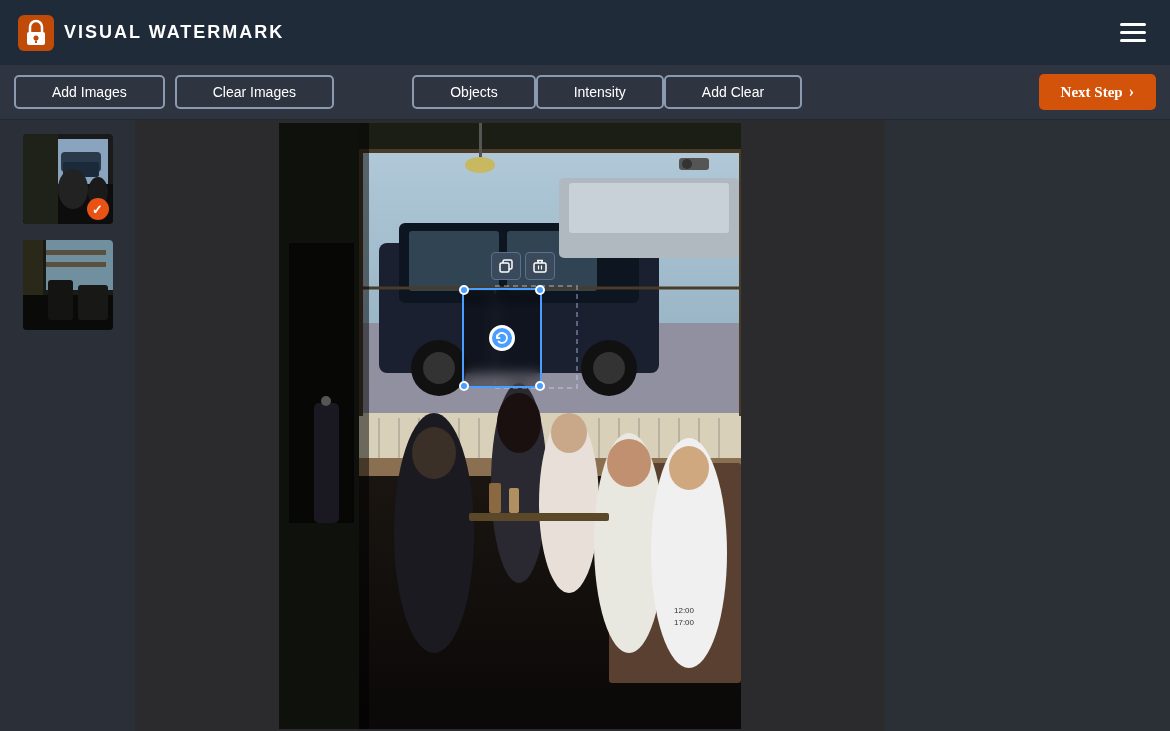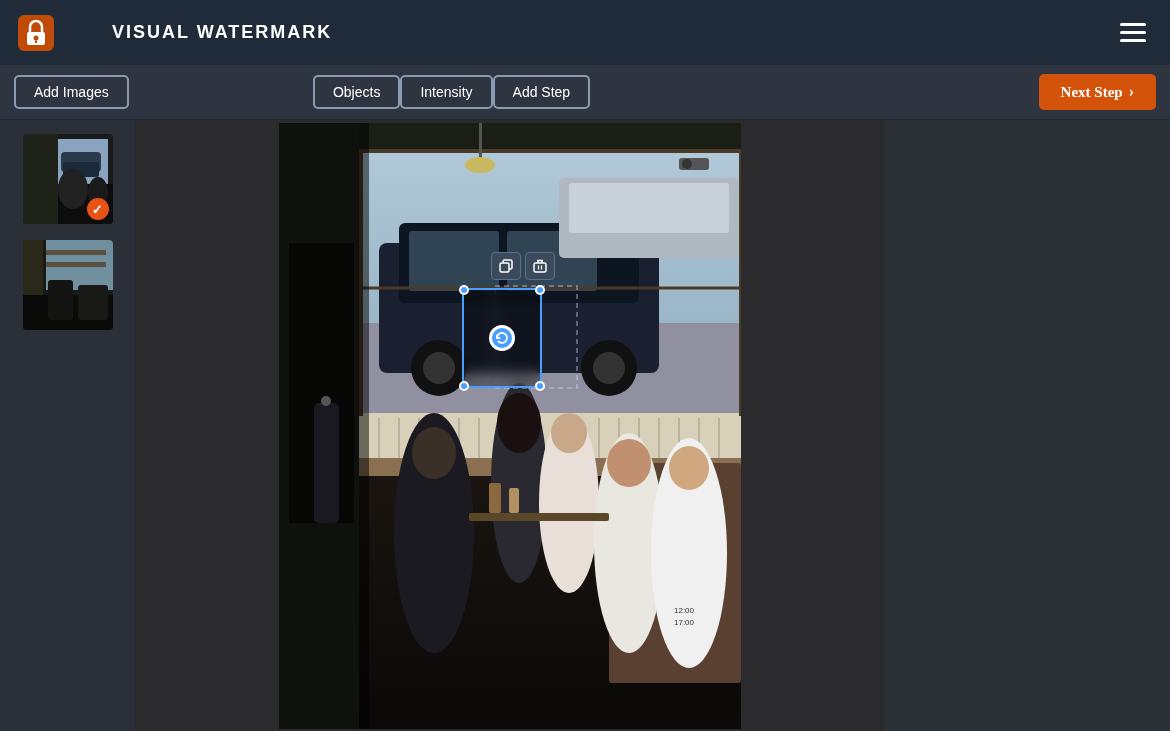--- a/index.html
+++ b/index.html
@@ -29,21 +29,20 @@
     #logo-icon {
       width: 36px;
       height: 36px;
     }
     #app-title {
       color: #ffffff;
       font-size: 18px;
       font-weight: 700;
       letter-spacing: 2px;
       text-transform: uppercase;
-      margin-left: 48px;
     }
     #hamburger-btn {
       margin-left: auto;
       background: none;
       border: none;
       cursor: pointer;
       display: flex;
       flex-direction: column;
       gap: 5px;
       padding: 6px;
@@ -64,21 +63,21 @@
       display: flex;
       align-items: center;
       padding: 0 14px;
       gap: 10px;
       border-bottom: 1px solid #22282f;
     }
     .toolbar-btn {
       background: transparent;
       border: 2px solid #8a9ab0;
       color: #ffffff;
-      padding: 7px 18px;
+      padding: 7px 36px;
       font-size: 14px;
       font-weight: 500;
       border-radius: 5px;
       cursor: pointer;
     }
     .toolbar-center {
       display: flex;
       gap: 0;
       margin-left: auto;
       margin-right: auto;
@@ -269,24 +268,25 @@
   </div>
   <button id="hamburger-btn" title="Menu">
     <span></span>
     <span></span>
     <span></span>
   </button>
 </div>
 
 <div id="toolbar">
   <button class="toolbar-btn">Add Images</button>
+  <button class="toolbar-btn">Clear Images</button>
   <div class="toolbar-center">
     <button class="toolbar-btn">Objects</button>
     <button class="toolbar-btn">Intensity</button>
-    <button class="toolbar-btn">Add Step</button>
+    <button class="toolbar-btn">Add Clear</button>
   </div>
   <button id="next-step-btn">
     <span>Next Step</span>
     <span class="chevron-right">›</span>
   </button>
 </div>
 
 <div id="main">
 
   <div id="sidebar">

